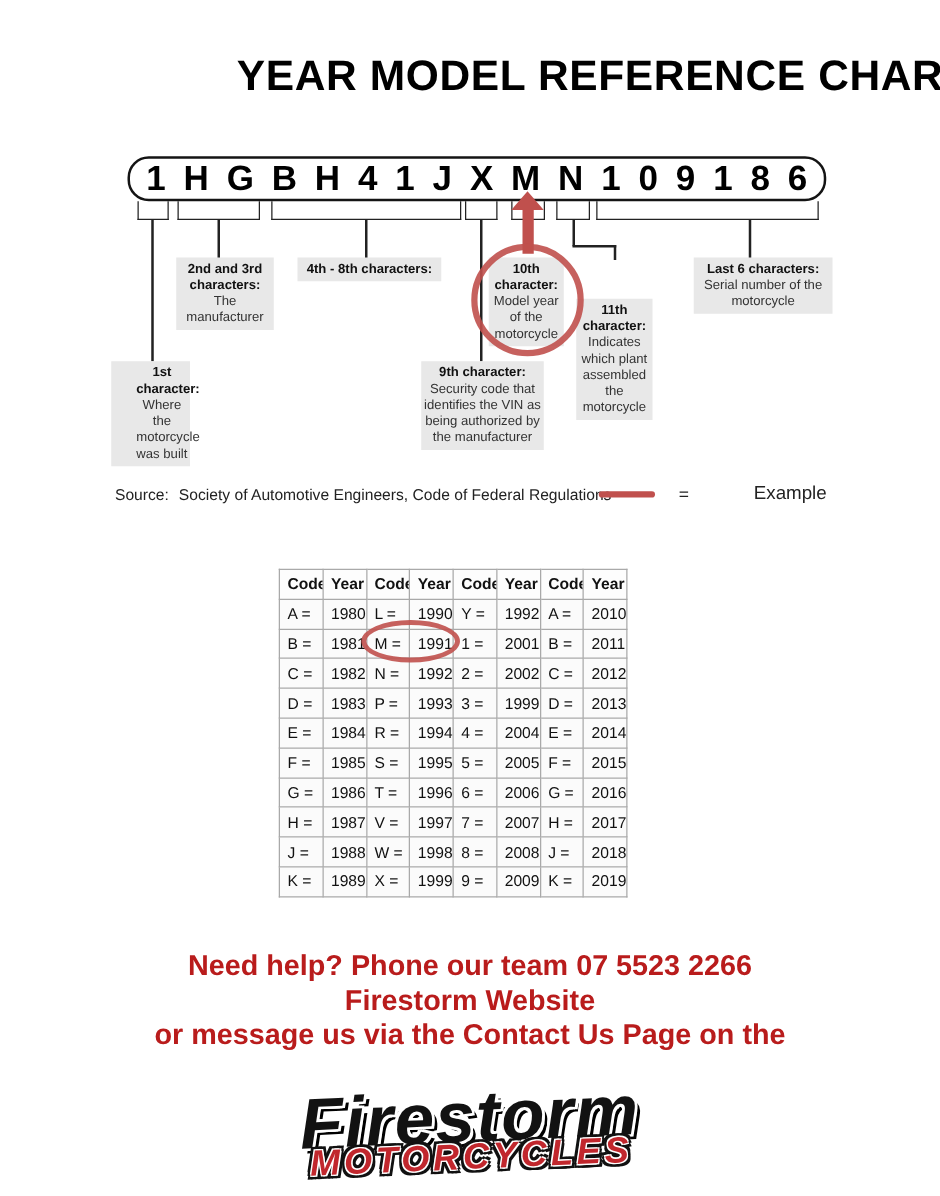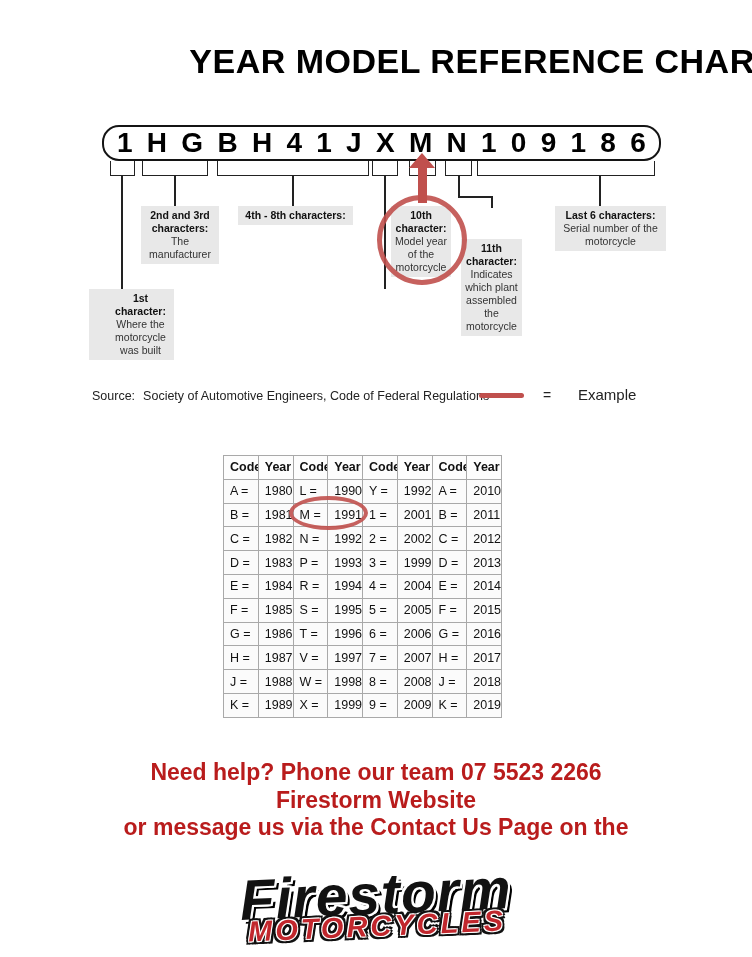--- a/index.html
+++ b/index.html
@@ -34,39 +34,39 @@
   .callout {
     position:absolute; background:#e8e8e8; text-align:center;
     font-size:10.5px; line-height:13px; color:#333; padding:3px 2px; box-sizing:border-box;
   }
   .co-head { font-weight:bold; color:#111; }
   #c2 {left:141px; top:206px; width:78px;}
   #c4 {left:238px; top:206px; width:115px;}
   #c10{left:391px; top:206px; width:60px;}
   #c11{left:461px; top:206px; width:61px;margin-top:33px;}
   #cL {left:555px; top:206px; width:111px;}
-  #c1 {left:89px;  top:289px; width:85px;padding-left:20px;}
+  #c1 {left:89px;  top:289px; width:63px;padding-left:20px;}
   #c9 {left:337px; top:289px; width:98px;}
   
   .circle-diagram {
     position:absolute; left:377px; top:195px; width:90px; height:90px;
     border:5px solid rgba(192,80,77,0.9); border-radius:50%; box-sizing:border-box;
   }
   .arrow-shaft { position:absolute; left:418px; top:167px; width:9px; height:36px; background:#c0504d; }
   .arrow-head {
     position:absolute; left:409px; top:153px; width:0; height:0;
     border-left:13px solid transparent; border-right:13px solid transparent;
     border-bottom:15px solid #c0504d;
   }
   
   .source-text { position:absolute; left:92px; top:389px; font-size:12.5px; color:#222; }
   .source-text .lbl { margin-right:8px; }
   .legend-swatch { position:absolute; left:479px; top:393px; width:45px; height:5px; background:#c0504d; border-radius:3px; }
   .legend-equals { position:absolute; left:543px; top:387px; font-size:14px; color:#222; }
-  .legend-example { position:absolute; left:578px; top:386px; font-size:15px; color:#222; }
+  .legend-example { position:absolute; left:603px; top:386px; font-size:15px; color:#222; }
   
   .year-table {
     position:absolute; left:223px; top:455px; width:279px;
     border-collapse:collapse; table-layout:fixed; font-size:12.5px; color:#111;
   }
   .year-table th, .year-table td {
     border:1px solid #a9a9a9; padding:0 0 0 6px; height:22.8px;
     text-align:left; background:#fbfbfb; overflow:hidden;
   }
   .year-table th { font-weight:bold; background:#fdfdfd; }
@@ -158,20 +158,24 @@
     <div class="co-body">Indicates which plant assembled the motorcycle</div>
   </div>
   <div class="callout" id="cL">
     <div class="co-head">Last 6 characters:</div>
     <div class="co-body">Serial number of the motorcycle</div>
   </div>
   <div class="callout" id="c1">
     <div class="co-head">1st character:</div>
     <div class="co-body">Where the motorcycle was built</div>
   </div>
+  <div class="callout" id="c9">
+    <div class="co-head">9th character:</div>
+    <div class="co-body">Security code that identifies the VIN as being authorized by the manufacturer</div>
+  </div>
 
   <div class="arrow-shaft"></div>
   <div class="arrow-head"></div>
   <div class="circle-diagram"></div>
 
   <div class="source-text">
     <span class="lbl">Source:</span><span>Society of Automotive Engineers, Code of Federal Regulations</span>
   </div>
   <div class="legend-swatch"></div>
   <div class="legend-equals">=</div>

